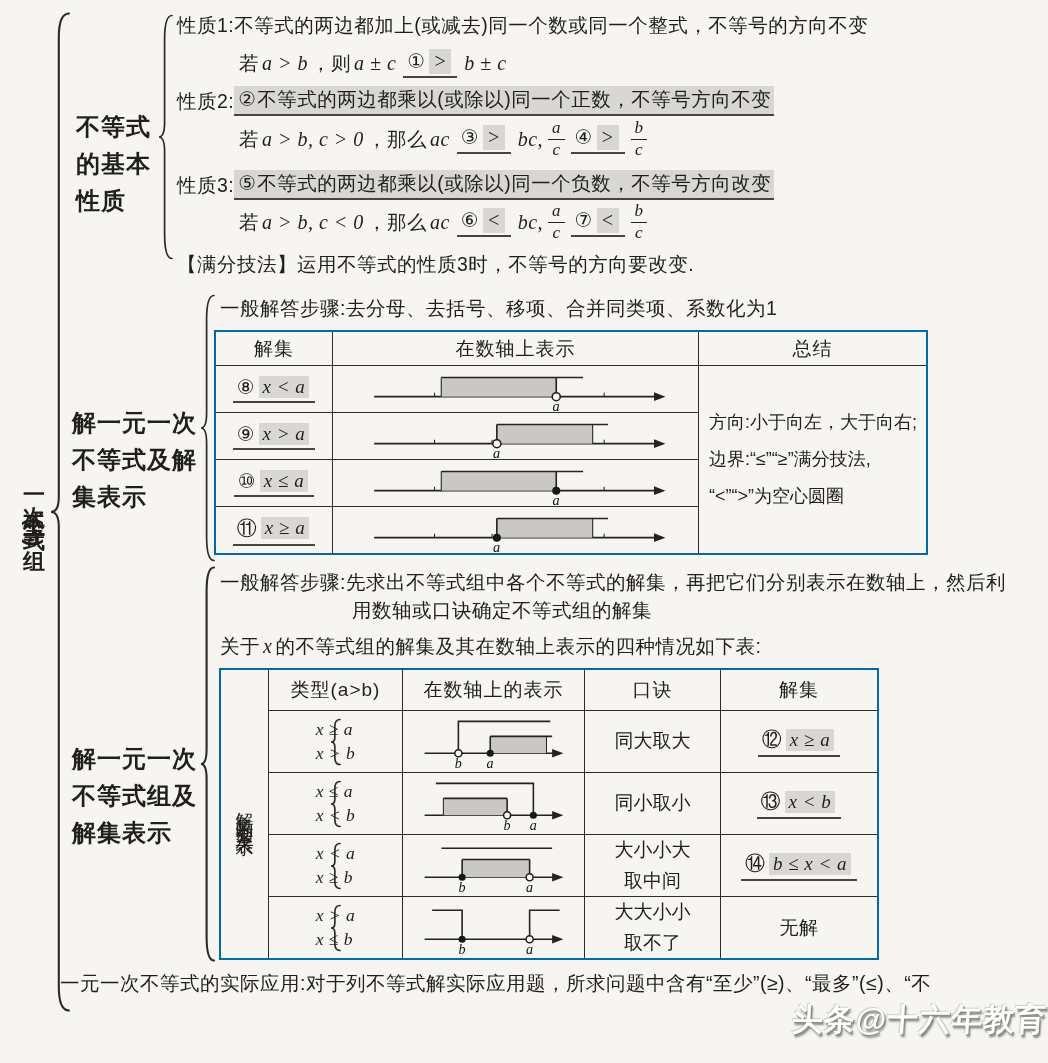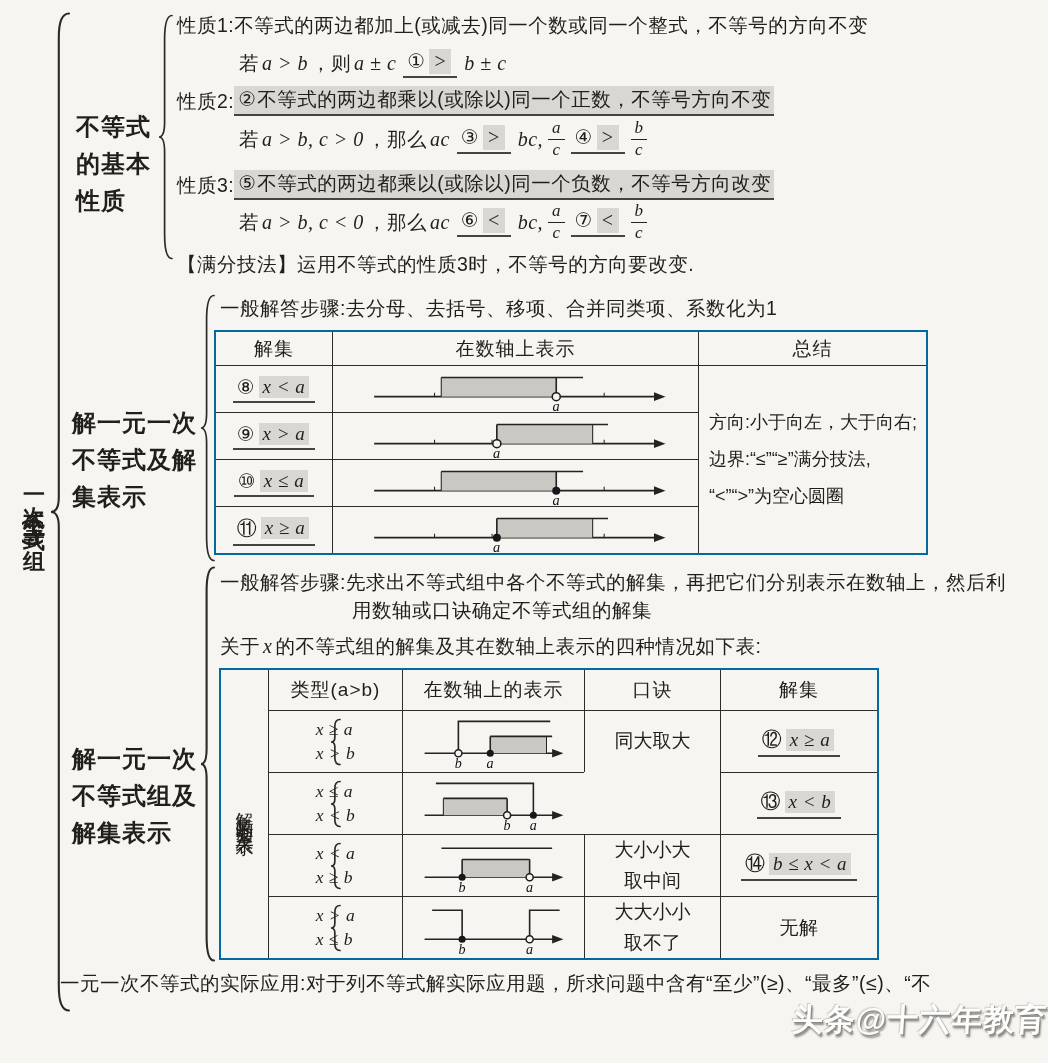--- a/index.html
+++ b/index.html
@@ -343,20 +343,24 @@
           <rect x="34" y="26" width="68" height="18" class="band"></rect>
           <line x1="34" y1="26" x2="102" y2="26" class="st"></line>
           <line x1="102" y1="26" x2="102" y2="44" class="st"></line>
           <line x1="34" y1="26" x2="34" y2="44" class="stthin"></line>
           <circle cx="102" cy="44" r="3.8" class="stc"></circle>
           <circle cx="130" cy="44" r="3.8" class="dot"></circle>
           <text x="98" y="60" class="mlab">b</text>
           <text x="126" y="60" class="mlab">a</text>
         </svg>
     </div>
+    <div class="cell bl bt kj" style="grid-area:3/4">
+      <span>同小取小</span>
+        <span></span>
+    </div>
     <div class="cell bl bt jieji" style="grid-area:3/5">
       <span class="ugroup">
           <span class="circ">⑬</span>
           <span class="ans math">x &lt; b</span>
         </span>
     </div>
 
     <div class="cell bl bt" style="grid-area:4/2">
       <span class="sys">
         <svg class="brace sbr" width="11" height="48" viewBox="0 0 11 48">

